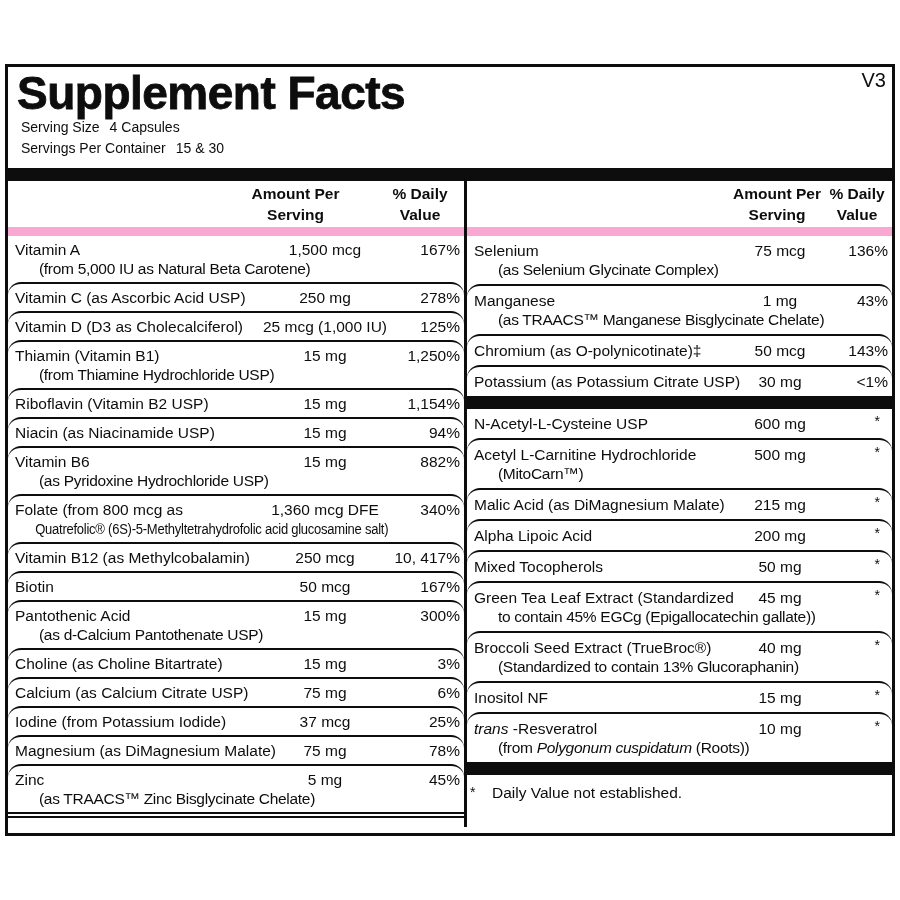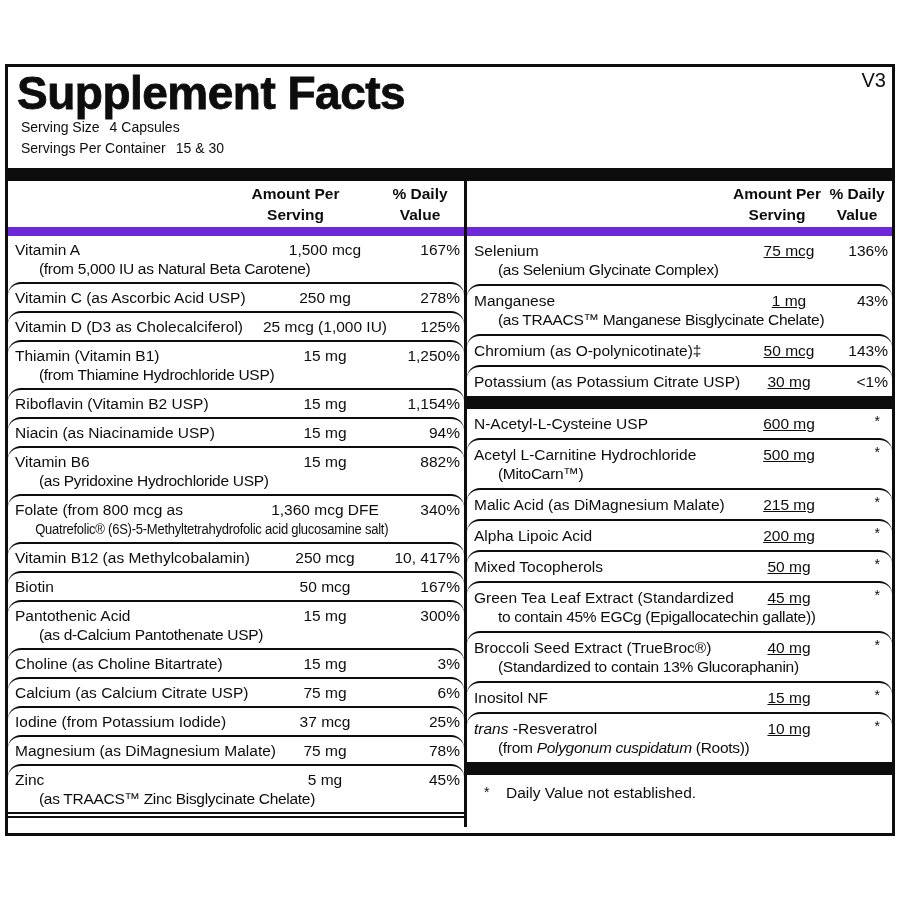--- a/index.html
+++ b/index.html
@@ -13,44 +13,44 @@
   .serv{font-size:14px;line-height:21px;padding-left:4px;white-space:nowrap;}
   .serv .val{margin-left:10px;}
   .bar-full{height:13px;background:#0d0d0d;margin-top:9px;}
   
   .cols{display:flex;align-items:stretch;height:646px;}
   .col{position:relative;box-sizing:border-box;}
   .col-left{width:456px;}
   .vdiv{width:3px;background:#0d0d0d;}
   .col-right{flex:1;}
   
-  .colhead{position:relative;height:46px;border-bottom:9px solid #6d28d9;font-weight:bold;font-size:15.5px;line-height:21px;}
+  .colhead{position:relative;height:46px;border-bottom:9px solid #f9a8d4;font-weight:bold;font-size:15.5px;line-height:21px;}
   .hcell{position:absolute;top:2px;text-align:center;}
   .col-left .amt-h{left:215px;width:145px;}
   .col-left .dv-h{left:372px;width:80px;}
   .col-right .amt-h{left:240px;width:140px;}
   .col-right .dv-h{left:352px;width:76px;}
   
   .row{position:relative;padding:4px 4px 4px 7px;font-size:15.5px;line-height:19px;border-radius:13px;}
   .col-right .row{padding-top:5px;padding-bottom:5px;}
   .row.ruled{border-top:2px solid #0d0d0d;}
   .line1{position:relative;white-space:nowrap;}
   .nm{display:inline;}
   .amt{position:absolute;top:0;text-align:center;}
   .col-left .amt{left:240px;width:140px;}
-  .col-right .amt{left:255px;width:120px;text-decoration:underline;}
+  .col-right .amt{left:246px;width:120px;}
   .dv{position:absolute;top:0;right:0;text-align:right;}
   .dv.star{font-size:14px;top:-2px;right:8px;}
   .sub{padding-left:24px;letter-spacing:-0.3px;white-space:nowrap;}
   .sub.tight{transform:scaleX(0.84);transform-origin:left center;}
   .it{font-style:italic;}
   
   .end-rule{height:2px;border-top:2px solid #0d0d0d;border-bottom:2px solid #0d0d0d;}
   .bar-col{height:13px;background:#0d0d0d;}
-  .footnote{padding:9px 4px 0 17px;font-size:15.5px;white-space:nowrap;}
+  .footnote{padding:9px 4px 0 3px;font-size:15.5px;white-space:nowrap;}
   .footnote .sym{display:inline-block;width:22px;font-size:14px;vertical-align:top;}
 </style>
 </head>
 <body>
 
 <div class="canvas">
   <div class="label">
 
     <div class="head">
       <div class="v3">V3</div>

